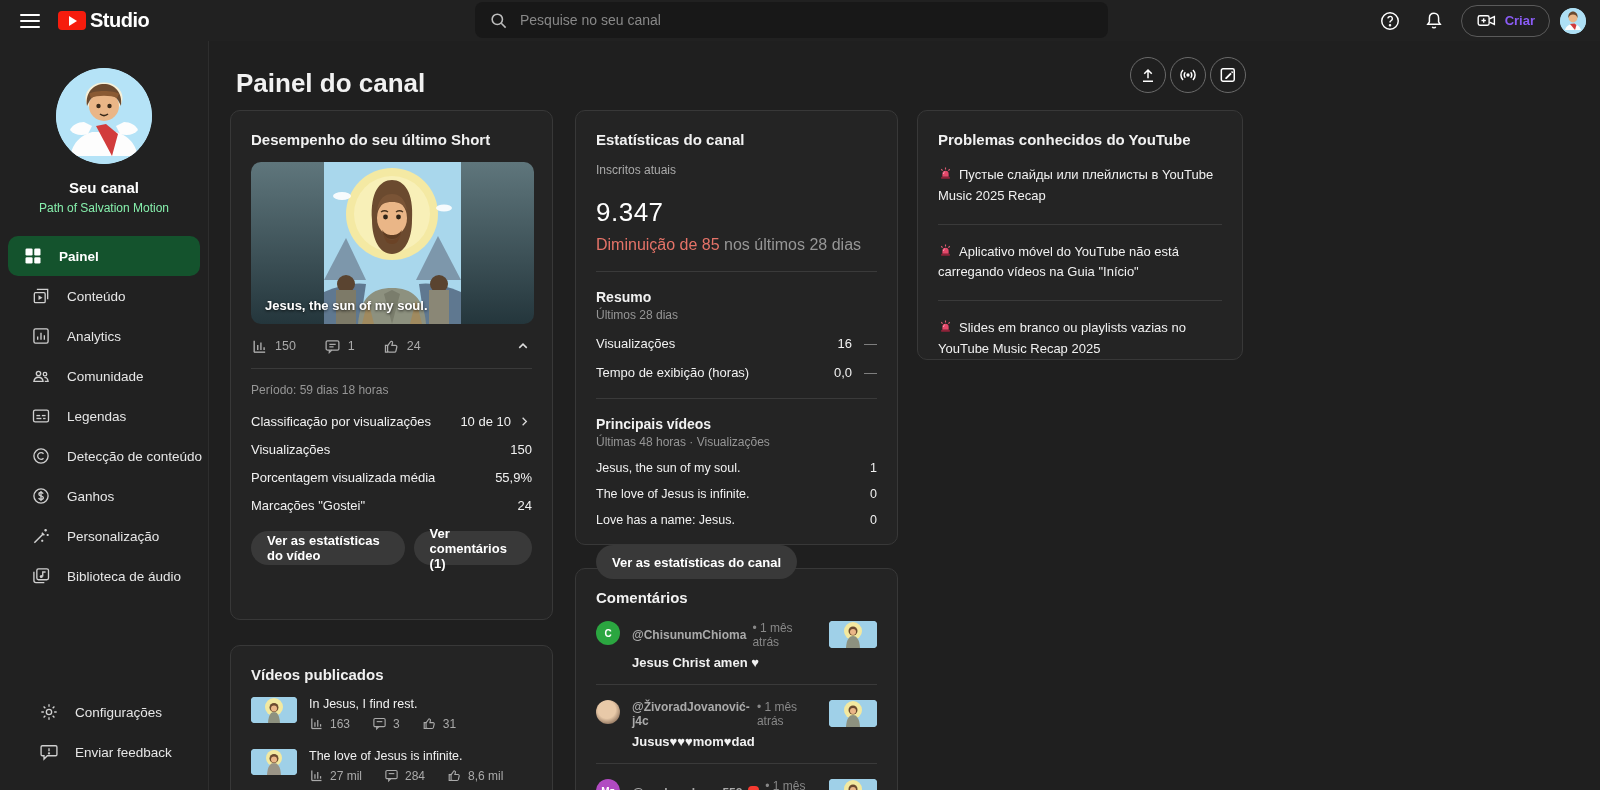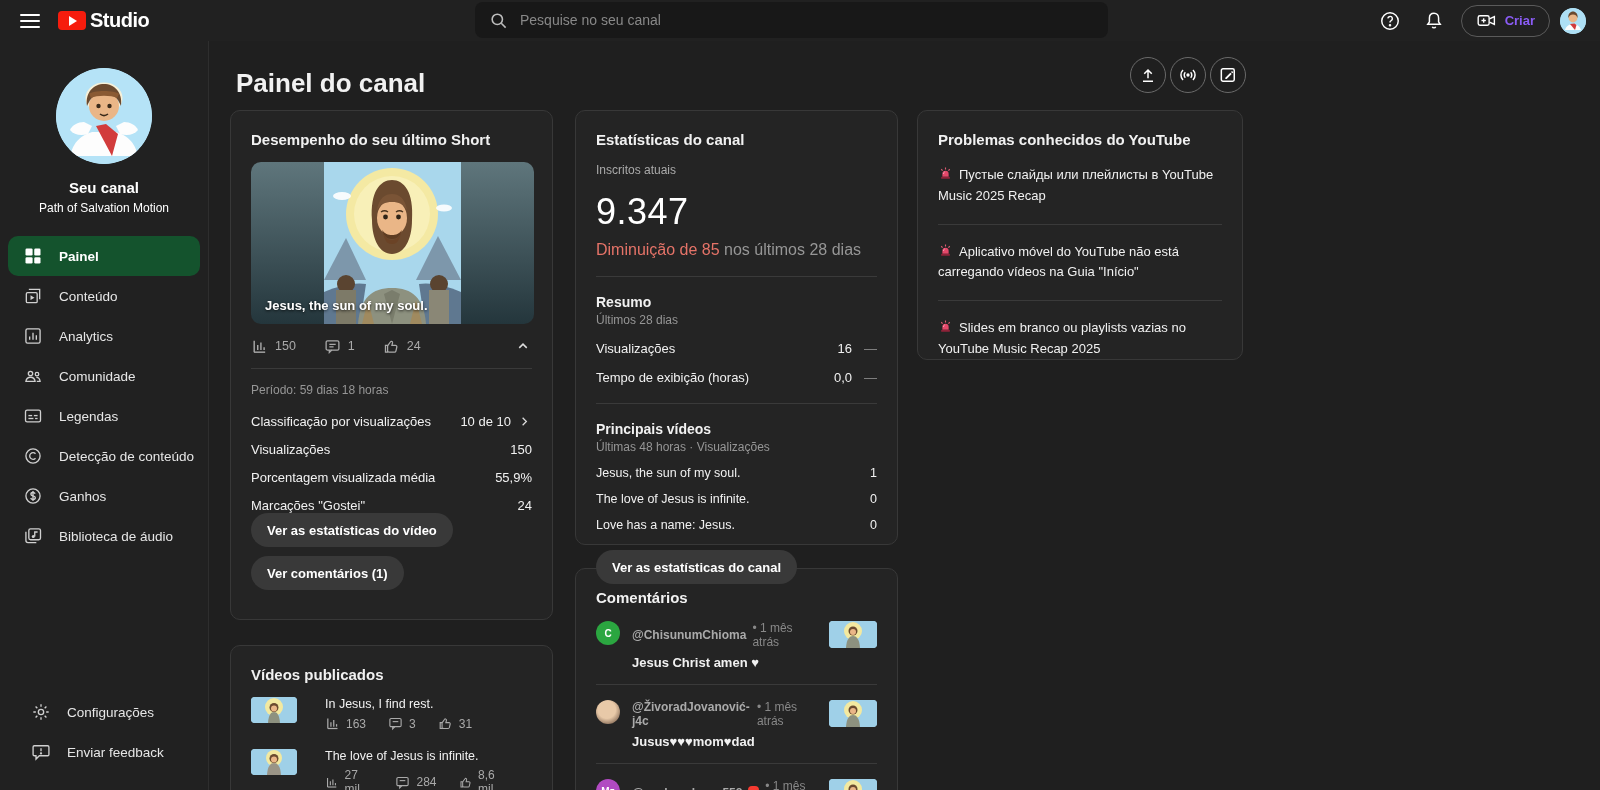--- a/index.html
+++ b/index.html
@@ -23,23 +23,23 @@
   .topbar-right { position:absolute; right:14px; top:0; height:41px; display:flex; align-items:center; gap:10px; }
   .tb-iconbtn { width:34px; height:34px; border-radius:50%; display:flex; align-items:center; justify-content:center; cursor:pointer; }
   .create-btn { display:flex; align-items:center; gap:8px; border:1px solid #5a5a5a; border-radius:17px; height:32px; padding:0 14px; cursor:pointer; }
   .create-btn span { font-size:13px; font-weight:bold; color:#8b5cf6; }
   .avatar-sm { width:26px; height:26px; border-radius:50%; overflow:hidden; cursor:pointer; background:#aee0f5; }
 
   
   .sidebar { position:absolute; top:41px; left:0; width:209px; height:749px; background:#212121; border-right:1px solid #2e2e2e; z-index:20; }
   .ch-avatar { width:96px; height:96px; border-radius:50%; overflow:hidden; margin:27px auto 0 auto; background:#b5e3f7; cursor:pointer; }
   .ch-name { text-align:center; font-size:15px; font-weight:bold; color:#fff; margin-top:15px; }
-  .ch-handle { text-align:center; font-size:12px; color:#ffffff; margin-top:5px; }
+  .ch-handle { text-align:center; font-size:12px; color:#86efac; margin-top:5px; }
   .nav { margin-top:21px; }
-  .nav-item { height:40px; display:flex; align-items:center; padding-left:22px; cursor:pointer; color:#d9d9d9; }
+  .nav-item { height:40px; display:flex; align-items:center; padding-left:30px; cursor:pointer; color:#d9d9d9; }
   .nav-item .ni-icon { width:22px; height:22px; flex:0 0 auto; display:flex; align-items:center; justify-content:center; }
   .nav-item .ni-label { font-size:13.5px; margin-left:15px; color:#e6e6e6; }
   .nav-item.active { background:#14532d; border-radius:10px; margin:0 8px; padding-left:14px; }
   .nav-item.active .ni-label { font-weight:bold; color:#fff; }
   .sidebar-footer { position:absolute; bottom:18px; left:8px; width:100%; }
 
   
   .main { position:absolute; top:41px; left:210px; width:1390px; height:749px; background:#1f1f1f; overflow:hidden; }
   .page-title { position:absolute; left:26px; top:27px; font-size:26px; font-weight:bold; color:#f1f1f1; }
   .page-actions { position:absolute; left:920px; top:16px; display:flex; gap:4px; }
@@ -60,33 +60,33 @@
   .thumb-caption { position:absolute; left:14px; bottom:11px; font-size:13px; font-weight:bold; color:#fff; text-shadow:0 1px 3px rgba(0,0,0,.8); }
   .mini-stats { display:flex; align-items:center; margin-top:13px; color:#aaa; font-size:12.5px; }
   .mini-stats .ms { display:flex; align-items:center; gap:7px; margin-right:28px; }
   .mini-stats .chev { margin-left:auto; cursor:pointer; display:flex; }
   .period { font-size:12px; color:#969696; margin-top:14px; }
   .stat-row { display:flex; align-items:center; margin-top:13px; font-size:13px; color:#f1f1f1; }
   .stat-row .lbl { flex:1; }
   .stat-row .val { text-align:right; }
   .stat-row .rchev { display:flex; margin-left:6px; cursor:pointer; }
   .pill { display:inline-flex; align-items:center; background:#393939; border-radius:17px; height:34px; padding:0 16px; font-size:13px; font-weight:bold; color:#fff; cursor:pointer; }
-  .btn-col { display:flex; flex-direction:column; align-items:flex-start; gap:9px; }
-
-  
-  .vid-item { display:flex; margin-top:14px; cursor:pointer;gap:16px; }
+  .btn-col { margin-top:18px; display:flex; flex-direction:row; align-items:flex-start; gap:9px; }
+
+  
+  .vid-item { display:flex; margin-top:14px; cursor:pointer; }
   .thumb-xs { width:46px; height:26px; border-radius:4px; overflow:hidden; flex:0 0 auto; position:relative; background:#9fd0e8; }
   .vid-meta { margin-left:12px; flex:1; }
   .vid-title { font-size:12.5px; color:#f1f1f1; }
   .vid-stats { display:flex; align-items:center; margin-top:5px; color:#aaa; font-size:12px; }
   .vid-stats .ms { display:flex; align-items:center; gap:6px; margin-right:22px; }
 
   
   .sub-label { font-size:12px; color:#aaa; margin-top:15px; }
-  .sub-count { font-size:36px; color:#fff; margin-top:14px; letter-spacing:0.5px; }
+  .sub-count { font-size:26px; color:#fff; margin-top:20px; letter-spacing:0.5px; }
   .delta { font-size:16px; margin-top:8px; }
   .delta .neg { color:#e57368; }
   .delta .rest { color:#969696; }
   .sec-title { font-size:14px; font-weight:bold; color:#f1f1f1; }
   .sec-sub { font-size:12px; color:#969696; margin-top:3px; }
   .kv-row { display:flex; align-items:center; font-size:13px; color:#f1f1f1; margin-top:14px; }
   .kv-row .lbl { flex:1; }
   .kv-row .trend { color:#8a8a8a; margin-left:12px; }
   .tv-row { display:flex; align-items:center; font-size:12.5px; color:#f1f1f1; margin-top:12px; cursor:pointer; }
   .tv-row .lbl { flex:1; }
@@ -260,20 +260,32 @@
       </div>
       <div class="nav-item">
         <span class="ni-icon">
             <svg width="20" height="20" viewBox="0 0 24 24" fill="none" stroke="#d0d0d0" stroke-width="1.6">
               <circle cx="12" cy="12" r="8.5"></circle>
               <path d="M14.6 9.2c-.5-1-1.4-1.4-2.6-1.4-1.4 0-2.5.8-2.5 2s1 1.7 2.5 2c1.7.3 2.8.9 2.8 2.2s-1.2 2.1-2.8 2.1c-1.3 0-2.3-.5-2.8-1.5"></path>
               <line x1="12" y1="6" x2="12" y2="18"></line>
             </svg>
           </span>
         <span class="ni-label">Ganhos</span>
+      </div>
+      <div class="nav-item">
+        <span class="ni-icon">
+            <svg width="20" height="20" viewBox="0 0 24 24" fill="none" stroke="#d0d0d0" stroke-width="1.8">
+              <path d="M4 20 14.5 9.5"></path>
+              <path d="M13 8l3 3"></path>
+              <path d="M17.5 3.5v3M16 5h3"></path>
+              <path d="M20 9.5v2.4M18.8 10.7h2.4"></path>
+              <path d="M13.5 16.5v2.4M12.3 17.7h2.4"></path>
+            </svg>
+          </span>
+        <span class="ni-label">Personalização</span>
       </div>
       <div class="nav-item">
         <span class="ni-icon">
             <svg width="20" height="20" viewBox="0 0 24 24" fill="none" stroke="#d0d0d0" stroke-width="1.6">
               <path d="M3.5 7v10.5a2.5 2.5 0 0 0 2.5 2.5H16"></path>
               <rect x="7" y="3.5" width="14" height="13" rx="2"></rect>
               <circle cx="12.3" cy="12.6" r="1.8" fill="#d0d0d0" stroke="none"></circle>
               <path d="M14.1 12.6V7.2h3.4"></path>
             </svg>
           </span>

